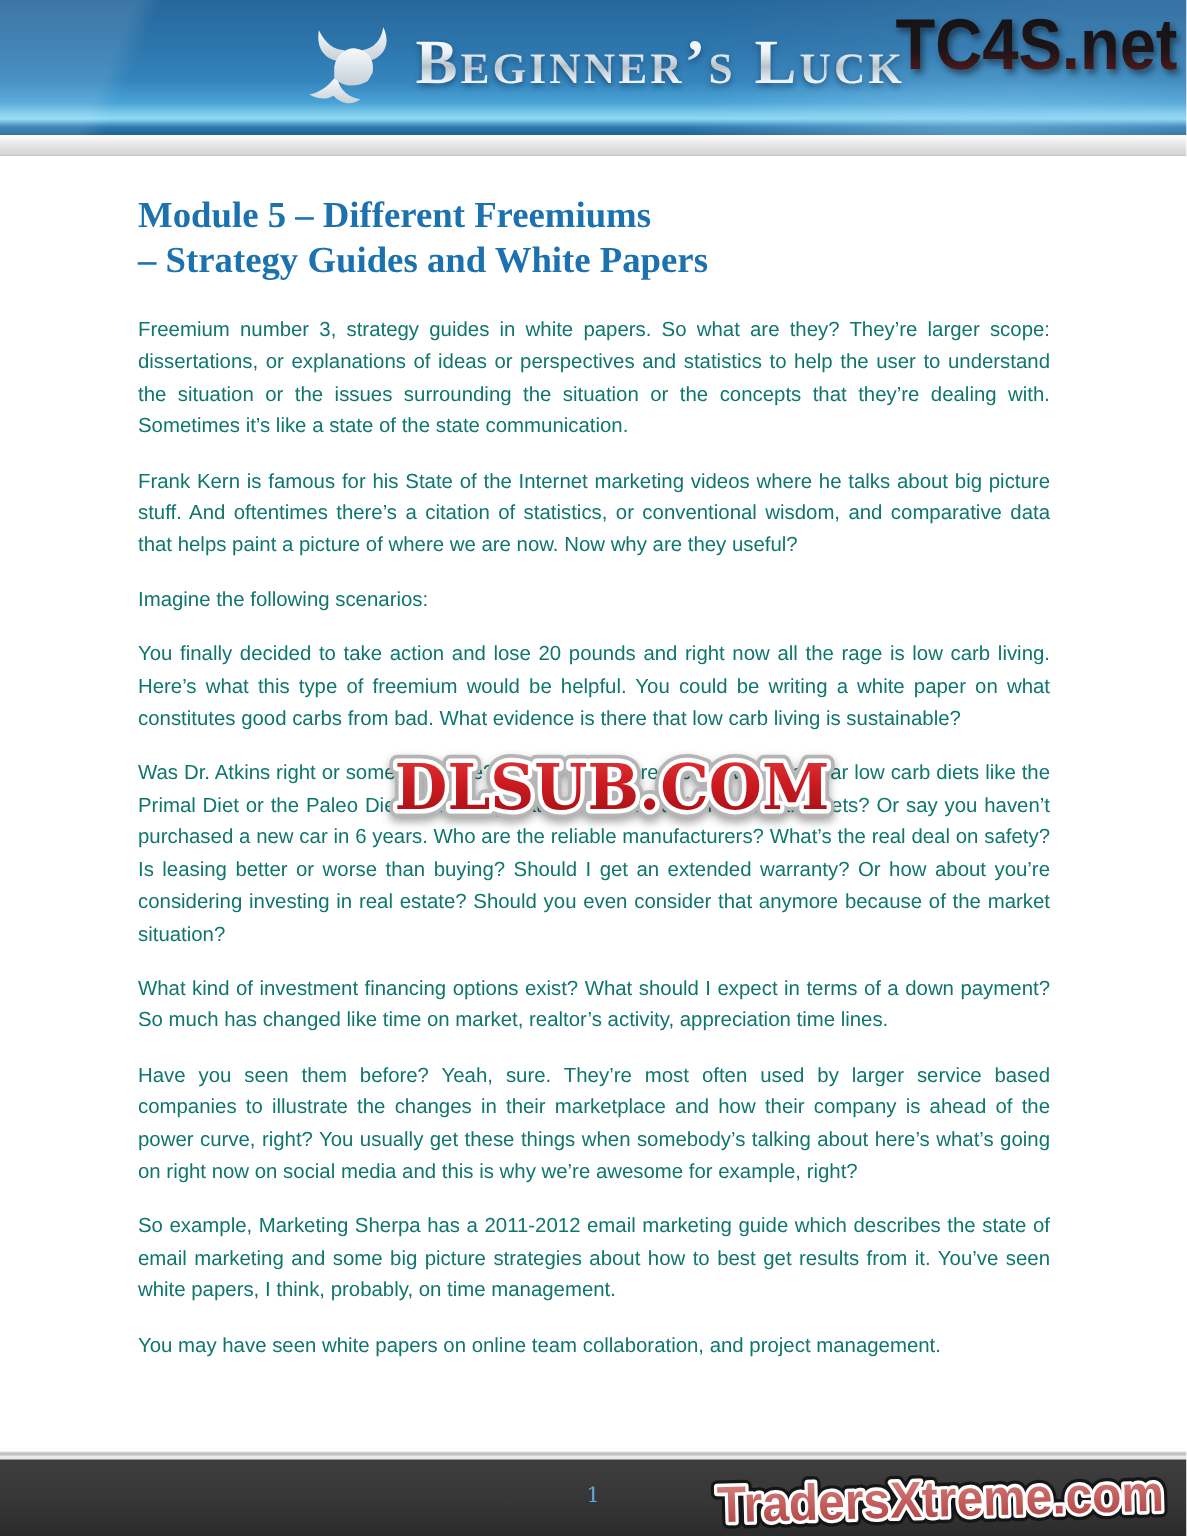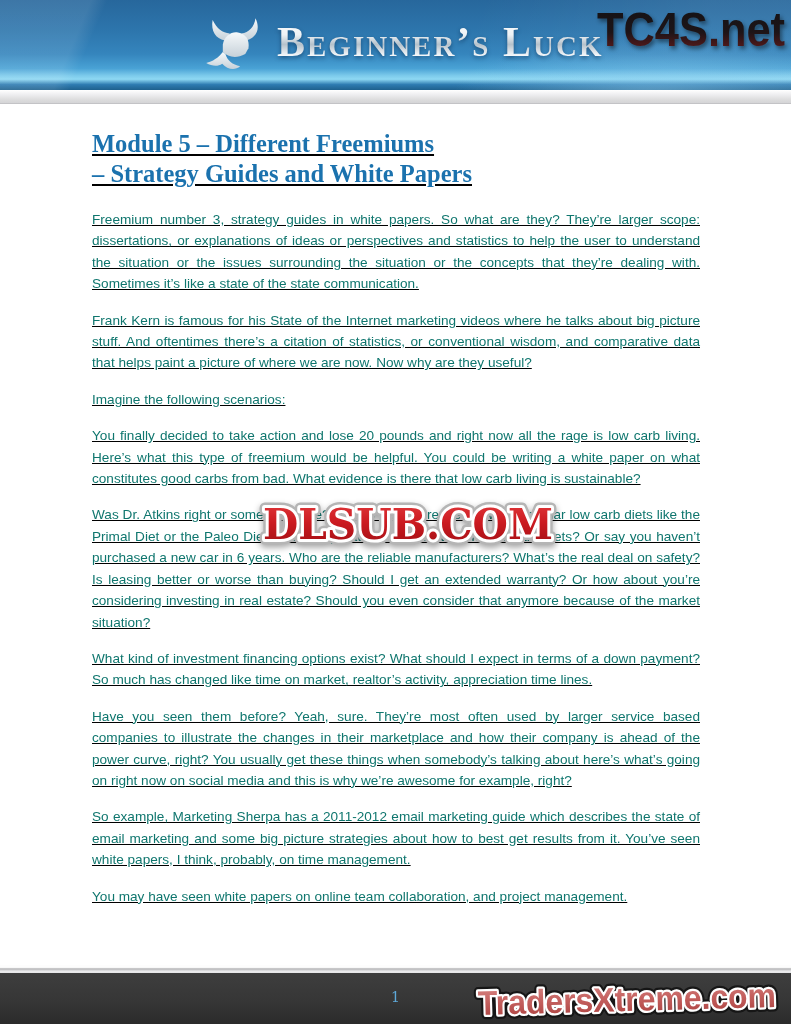--- a/index.html
+++ b/index.html
@@ -32,21 +32,21 @@
     position:absolute;top:90px;left:0;width:791px;height:13px;
     background:linear-gradient(180deg,#ffffff 0%,#ececee 40%,#dededf 70%,#d4d4d6 100%);
     border-bottom:1px solid #c3c3c6;
   }
   .bottom-strip{
     position:absolute;top:965px;left:0;width:791px;height:8px;
     background:linear-gradient(180deg,#fdfdfd 0%,#fdfdfd 30%,#c2c2c4 45%,#c2c2c4 60%,#ebebed 75%,#e6e6e8 100%);
   }
 
   
-  .page{position:absolute;top:104px;left:0;width:608px;padding:25px 91px 0 92px;text-decoration:underline;}
+  .page{position:absolute;top:104px;left:0;width:608px;padding:25px 91px 0 92px;}
   .page h1{
     margin:0 0 20px 0;font-family:"Liberation Serif",serif;
     font-size:24.5px;line-height:30px;font-weight:600;color:#1b72ae;
   }
   .page h1 span{display:block;}
   .page p{
     margin:0 0 15px 0;font-size:13.6px;line-height:21.4px;
     color:#0f766e;text-align:justify;
   }
 

